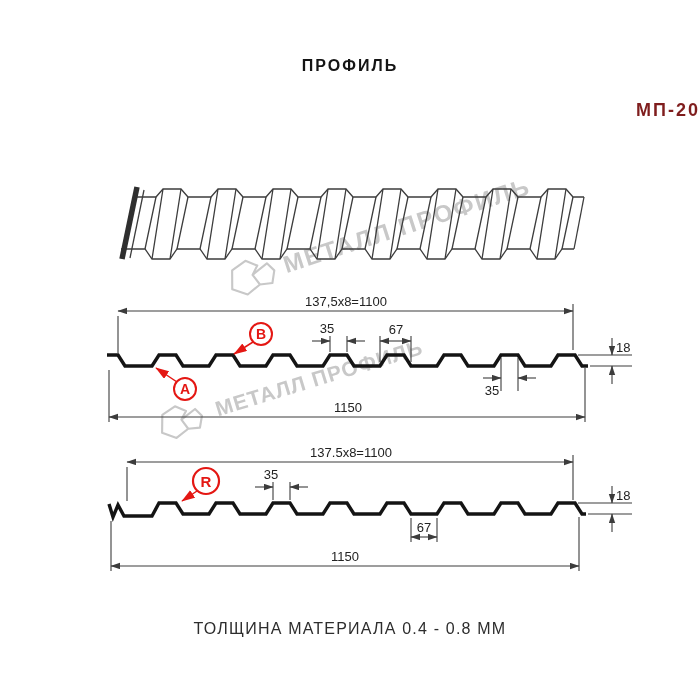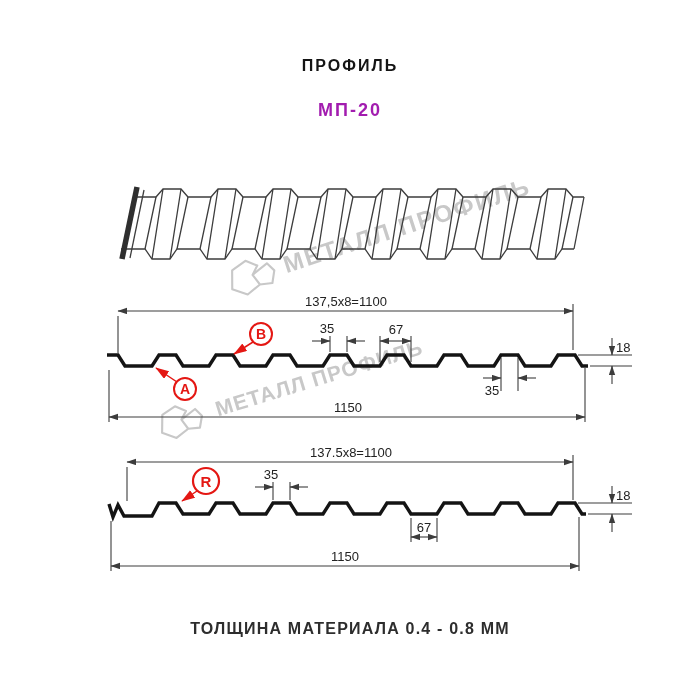--- a/index.html
+++ b/index.html
@@ -1,23 +1,23 @@
 <!DOCTYPE html>
 <html><head>
 <meta charset="utf-8">
 <style>
   html,body{margin:0;padding:0;background:#fff;}
   #canvas{position:relative;width:700px;height:700px;background:#ffffff;overflow:hidden;
           font-family:"Liberation Sans", sans-serif;}
   .page-title{position:absolute;top:57px;left:0;width:700px;text-align:center;
 formatted    font-size:34px;font-weight:800;letter-spacing:2px;color:#141414;}
-  .page-subtitle{position:absolute;top:100px;left:0;width:700px;text-align:center;
-    font-size:18px;font-weight:700;letter-spacing:2px;color:#a21caf;}
+  .page-subtitle{position:absolute;top:100px;left:0;width:700px;text-align:right;
+    font-size:18px;font-weight:700;letter-spacing:2px;color:#7f1d1d;}
   .footer-note{position:absolute;top:620px;left:0;width:700px;text-align:center;
-    font-size:16px;font-weight:700;letter-spacing:1.2px;color:#2d2d2d;}
+    font-size:16px;font-weight:400;letter-spacing:1.2px;color:#2d2d2d;}
   .watermark{position:absolute;display:flex;align-items:center;gap:9px;z-index:1;
     color:#c8c8c8;font-weight:700;white-space:nowrap;}
   .wm-1{left:224px;top:262px;transform:rotate(-18deg);transform-origin:0 50%;
     font-size:24px;letter-spacing:2px;}
   .wm-2{left:150px;top:410px;transform:rotate(-17deg);transform-origin:0 50%;
     font-size:21px;letter-spacing:1px;}
   svg.draw{position:absolute;left:0;top:0;z-index:2;}
   text.dim{font-family:"Liberation Sans", sans-serif;font-size:13px;fill:#232323;}
   text.red-letter{font-family:"Liberation Sans", sans-serif;font-weight:700;fill:#e41713;}
 </style>

